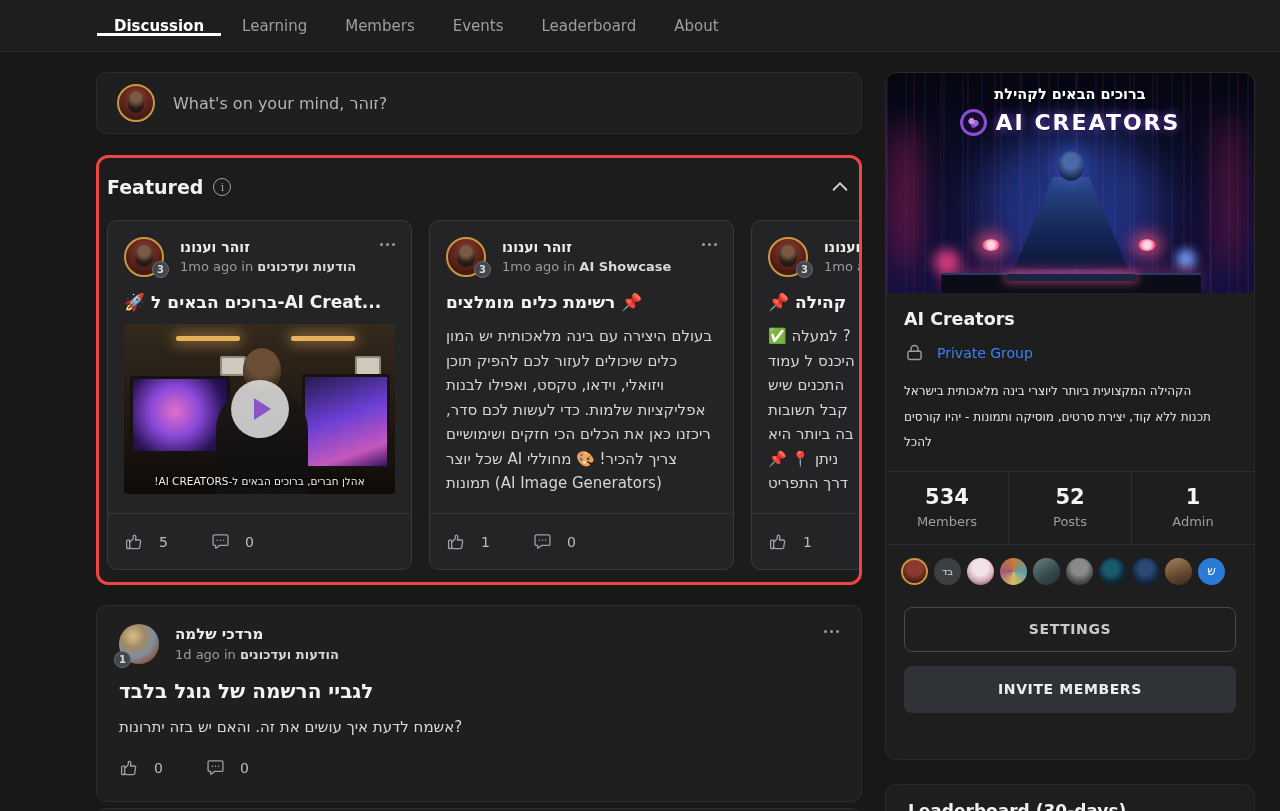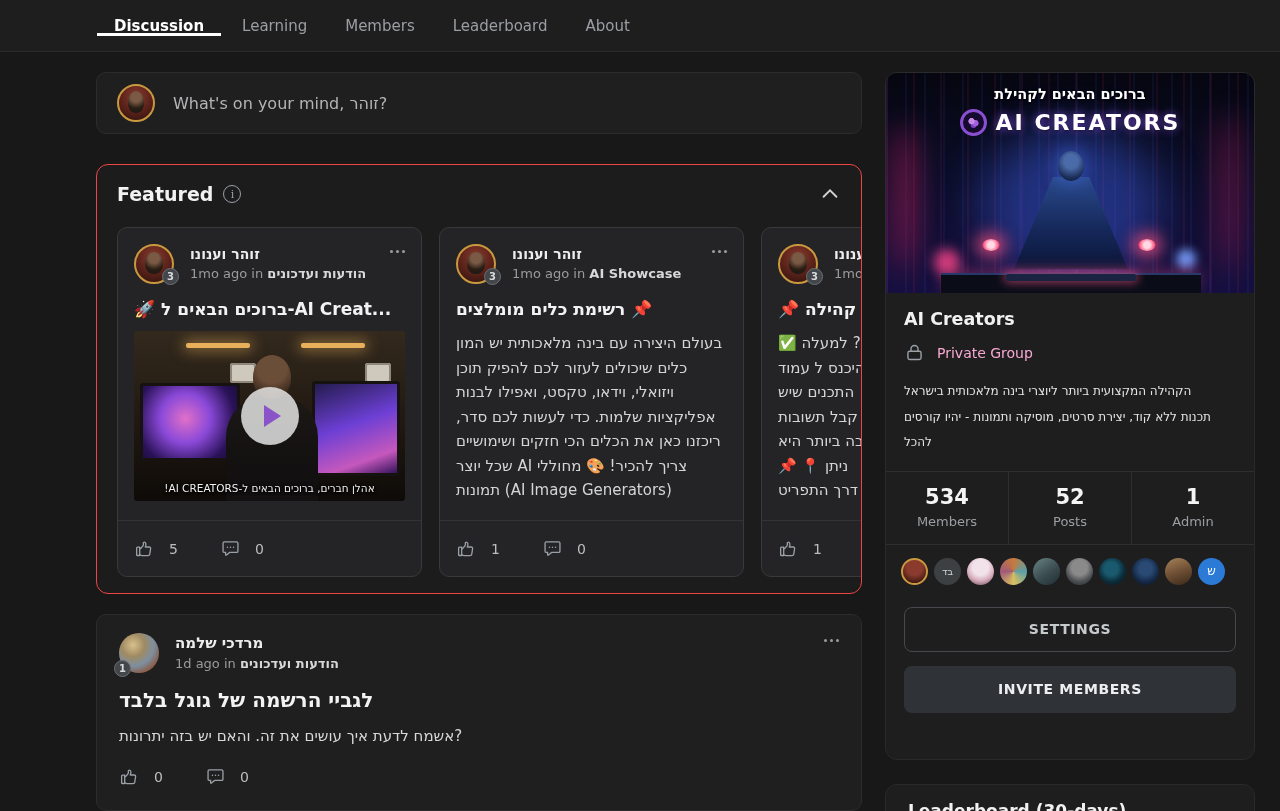--- a/index.html
+++ b/index.html
@@ -24,22 +24,22 @@
   .avatar { border-radius:50%; flex:none; position:relative; }
   .av-zohar { border:2px solid #c9983f; background:radial-gradient(circle at 50% 30%, #8a3b2e 0%, #61251c 45%, #2b110d 100%); }
   .av-zohar::after { content:""; position:absolute; left:26%; top:16%; width:48%; height:62%; border-radius:50% 50% 45% 45%;
                      background:radial-gradient(circle at 50% 28%, #7a5a44 0 28%, #2a1d14 62%, #171717 100%); }
   .av-mordechai { background:radial-gradient(circle at 35% 30%, #d9c18c 0%, #a08a62 30%, #7d8fa0 55%, #8a5a42 78%, #4a3424 100%); }
   .level-badge { position:absolute; right:-7px; bottom:-3px; width:17px; height:17px; border-radius:50%;
                  background:#43474c; border:1px solid #6a6f75; color:#d7dadd; font-size:10px; font-weight:bold;
                  display:flex; align-items:center; justify-content:center; }
 
   
-  .featured { margin-top:30px; height:430px; background:#1c1c1d; border:1px solid #ef4444; border-radius:12px;
-              padding:18px 20px; position:relative; overflow:hidden; }
+  .featured { margin-top:21px; height:430px; background:#1c1c1d; border:3px solid #ef4444; border-radius:12px;
+              padding:18px 8px; position:relative; overflow:hidden; }
   .featured-head { display:flex; align-items:center; gap:10px; }
   .featured-title { font-size:19px; font-weight:bold; color:#f2f2f2; }
   .info-icon { width:18px; height:18px; border:1.5px solid #9aa0a6; border-radius:50%; color:#9aa0a6;
                font-size:11px; display:flex; align-items:center; justify-content:center; font-family:"DejaVu Serif",serif; }
   .collapse { margin-left:auto; width:22px; height:22px; color:#d2d2d2; cursor:pointer; }
   .fcards { display:flex; gap:17px; margin-top:22px; width:960px; }
   .fcard { width:305px; flex:none; height:350px; background:#242426; border:1px solid #39393c; border-radius:10px;
            padding:16px; position:relative; }
   .fhead { display:flex; align-items:flex-start; gap:16px; }
   .fname { font-size:14px; font-weight:bold; color:#ededee; line-height:20px; }
@@ -122,21 +122,21 @@
   .brain-logo { width:27px; height:27px; border-radius:50%; border:3px solid #8a4fd0; background:#160b2e; position:relative; flex:none; }
   .brain-logo::after { content:""; position:absolute; inset:4px; border-radius:50%;
                        background:radial-gradient(circle at 35% 40%, #c88ae8 0 25%, transparent 30%),
                                   radial-gradient(circle at 65% 55%, #a060e0 0 25%, transparent 32%),
                                   radial-gradient(circle at 50% 70%, #7a3fc0 0 22%, transparent 30%); }
   .b-brand { font-size:22px; font-weight:800; letter-spacing:2px; color:#ffffff; text-shadow:0 0 8px rgba(150,90,255,.8),0 1px 3px #000; }
 
   .ginfo { padding:16px 18px 0; }
   .gname { font-size:17.5px; font-weight:bold; color:#f1f1f2; }
   .gpriv { margin-top:13px; display:flex; align-items:center; gap:12px; color:#9aa0a6; }
-  .gpriv-label { font-size:14px; color:#f9a8d4; }
+  .gpriv-label { font-size:14px; color:#3b82f6; }
   .gdesc { margin-top:16px; font-size:12px; line-height:25.5px; color:#e4e4e6; }
   .stats { margin-top:15px; display:flex; border-top:1px solid #2e2e30; }
   .stat { flex:1; text-align:center; padding:13px 0 15px; }
   .stat + .stat { border-left:1px solid #2e2e30;text-align:center; }
   .stat-value { font-size:21px; font-weight:bold; color:#f4f4f5; }
   .stat-label { margin-top:5px; font-size:13px; color:#9b9ea2; }
   .members-row { border-top:1px solid #2e2e30; padding:13px 15px; display:flex; gap:6px; }
   .mav { width:27px; height:27px; border-radius:50%; flex:none; display:flex; align-items:center; justify-content:center;
          font-size:10px; color:#cfd2d5; cursor:pointer; }
   .m1 { border:2px solid #c9983f; background:radial-gradient(circle at 50% 32%, #8a3b2e 0 40%, #4a1c15 75%, #260e0a 100%); }
@@ -162,20 +162,21 @@
 </style>
 </head>
 <body>
 
 <div class="canvas">
 
   <nav class="topnav">
     <div class="tab active">Discussion</div>
     <div class="tab">Learning</div>
     <div class="tab">Members</div>
+    <div class="tab">Events</div>
     <div class="tab">Leaderboard</div>
     <div class="tab">About</div>
   </nav>
 
   <main class="feed">
 
     <div class="card composer">
       <span class="avatar av-zohar" style="width:38px;height:38px;"></span>
       <span class="composer-text">What's on your mind, זוהר?</span>
     </div>

